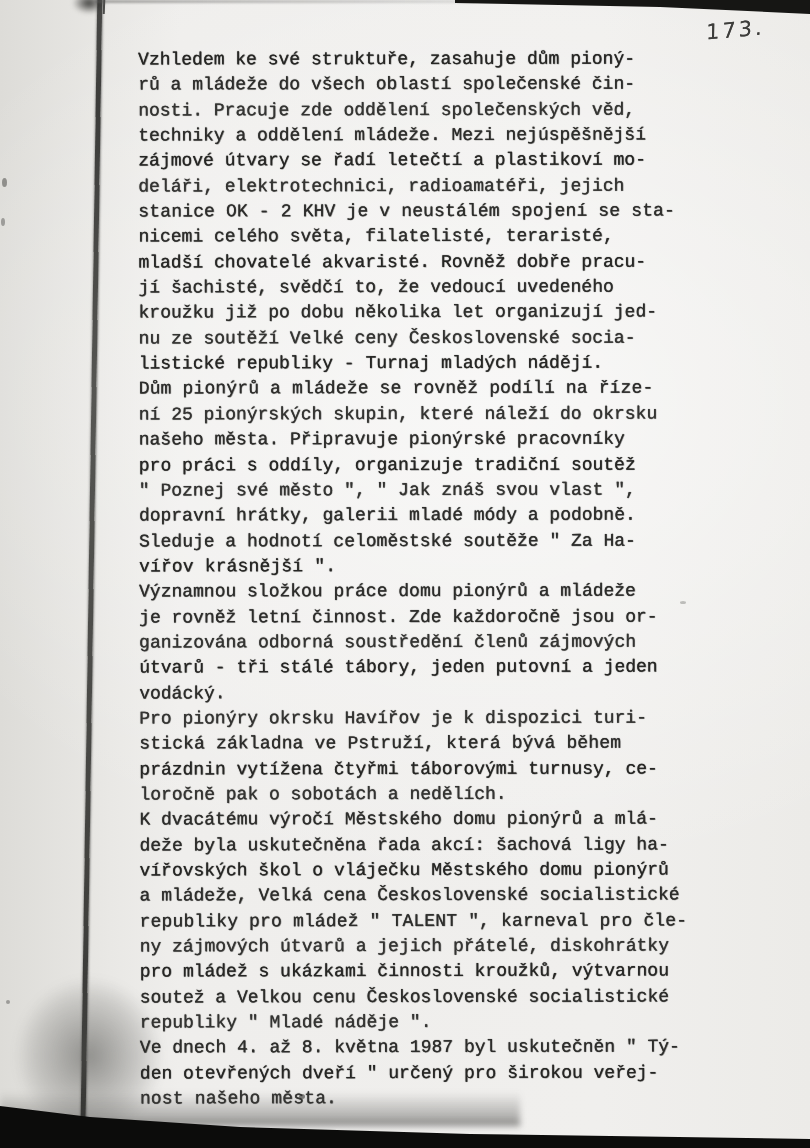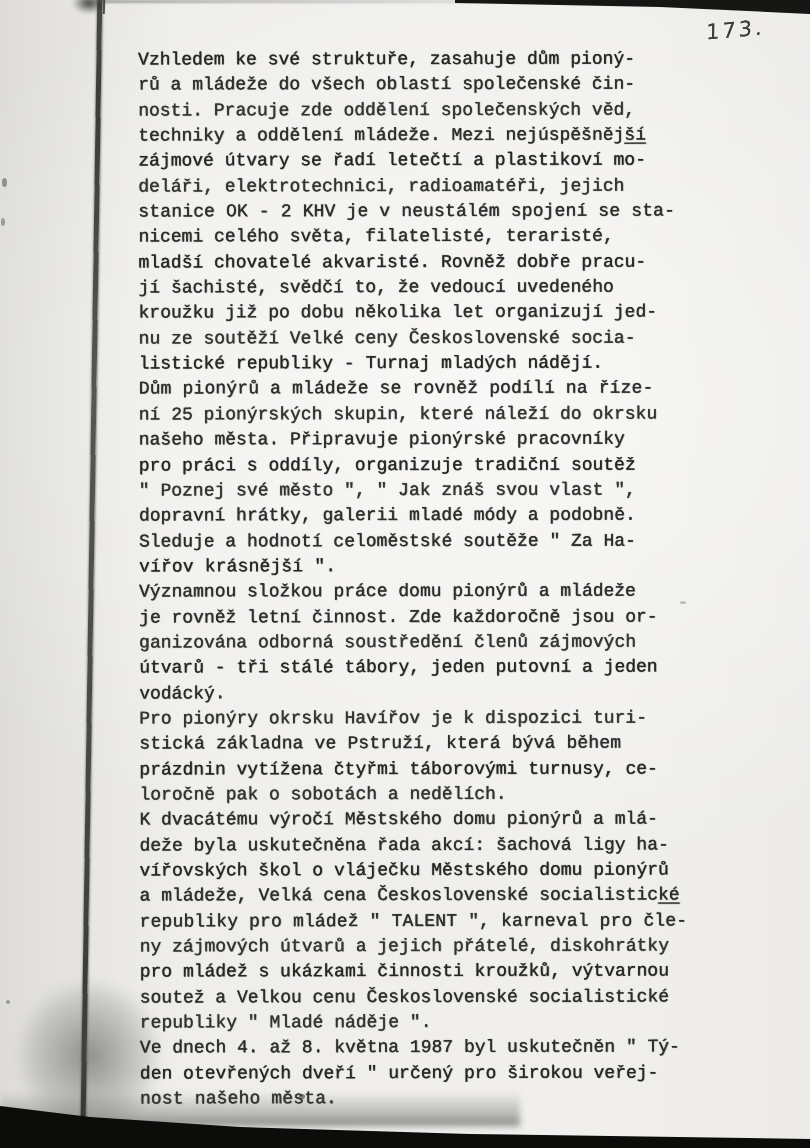--- a/index.html
+++ b/index.html
@@ -130,21 +130,20 @@
     height: 25.35px;
     text-shadow:
       0 0 0.9px rgba(45,45,43,0.95),
       0.6px 0.4px 0.4px rgba(45,45,43,0.38);
   }
   
   .tline:nth-child(3n)   { color: #343432; }
   .tline:nth-child(4n+1) { color: #262624; }
   .tline:nth-child(7n)   { letter-spacing: 0.15px; }
   .tline .uln {
-    text-decoration: underline;
     text-underline-offset: 3px;
   }
 </style>
 </head>
 <body>
 
 <div class="scan">
   <div class="spine-line"></div>
   <div class="spine-head"></div>
   <div class="spine-smudge"></div>

